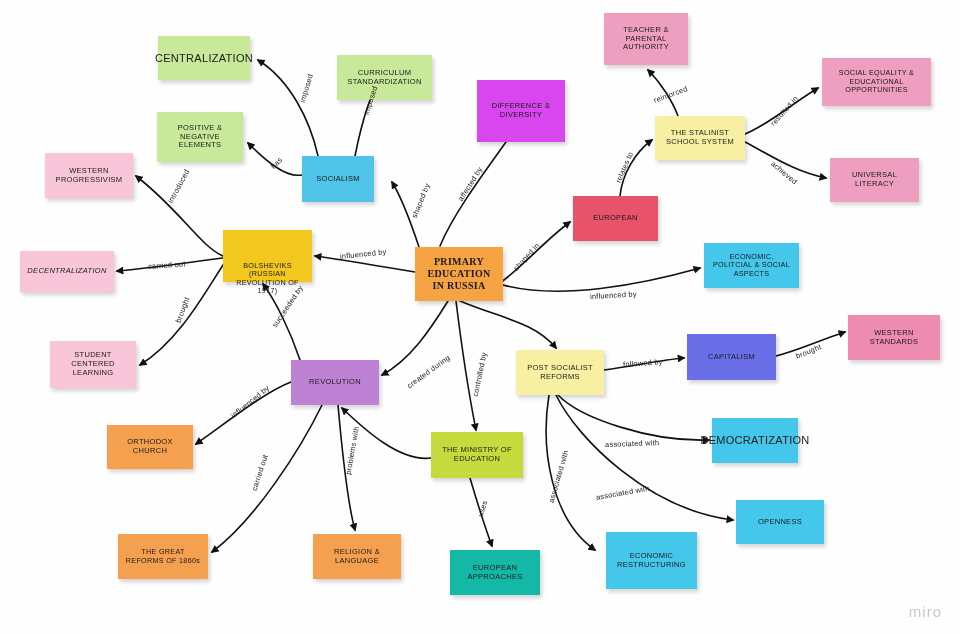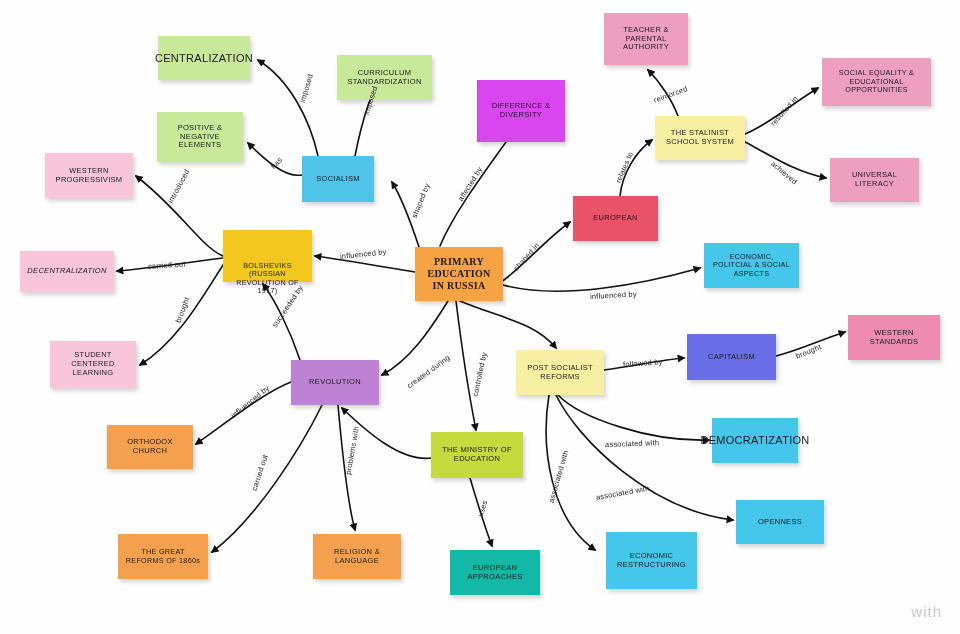--- a/index.html
+++ b/index.html
@@ -244,14 +244,14 @@
       <div class="edge-label" style="left: 254px; top: 486px; transform: rotate(-72deg); transform-origin: left center;">carried out</div>
       <div class="edge-label" style="left: 348px; top: 470px; transform: rotate(-80deg); transform-origin: left center;">problems with</div>
       <div class="edge-label" style="left: 480px; top: 512px; transform: rotate(-72deg); transform-origin: left center;">uses</div>
       <div class="edge-label" style="left: 623px; top: 360px; transform: rotate(-4deg); transform-origin: left center;">followed by</div>
       <div class="edge-label" style="left: 796px; top: 352px; transform: rotate(-22deg); transform-origin: left center;">brought</div>
       <div class="edge-label" style="left: 605px; top: 440px; transform: rotate(-2deg); transform-origin: left center;">associated with</div>
       <div class="edge-label" style="left: 596px; top: 493px; transform: rotate(-10deg); transform-origin: left center;">associated with</div>
       <div class="edge-label" style="left: 551px; top: 498px; transform: rotate(-74deg); transform-origin: left center;">associated with</div>
     </div>
 
-  <div id="watermark">with</div>
+  <div id="watermark">miro</div>
 </div>
 
 </body></html>

